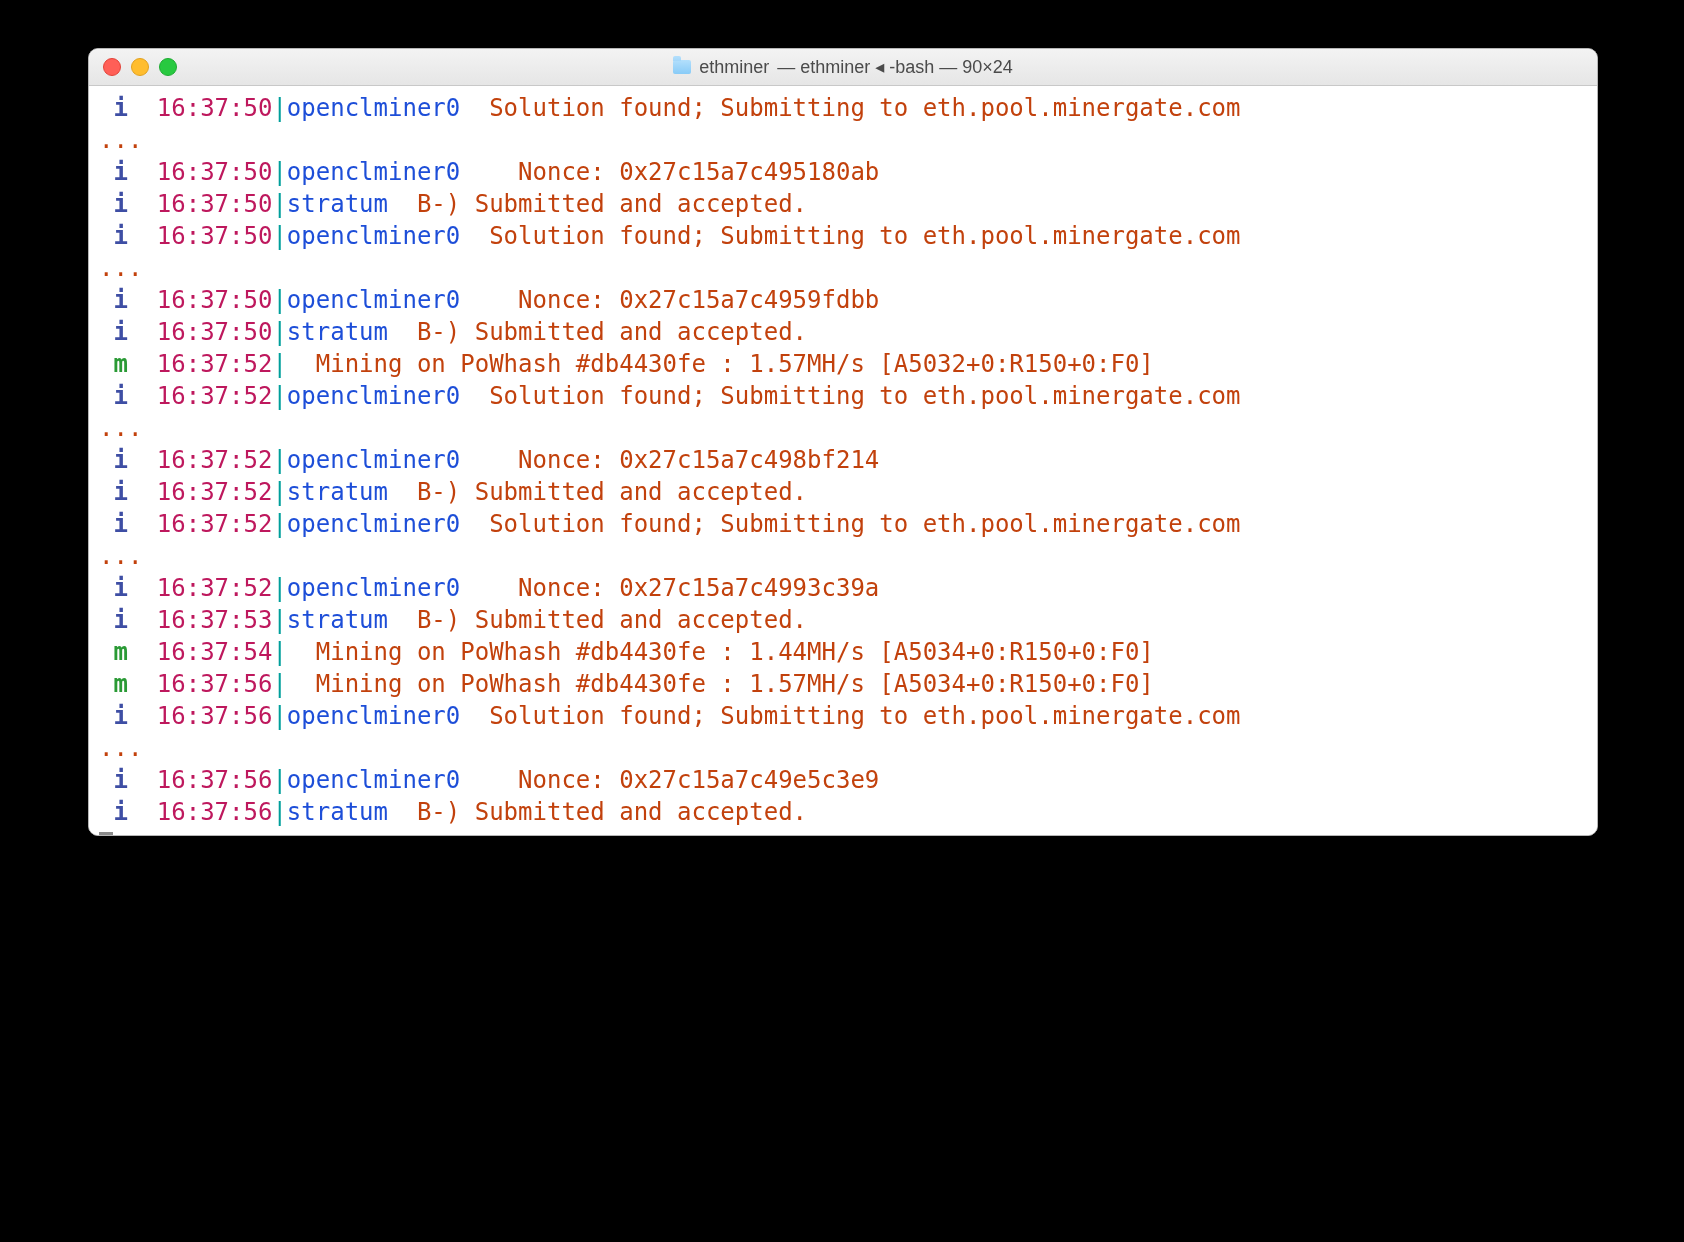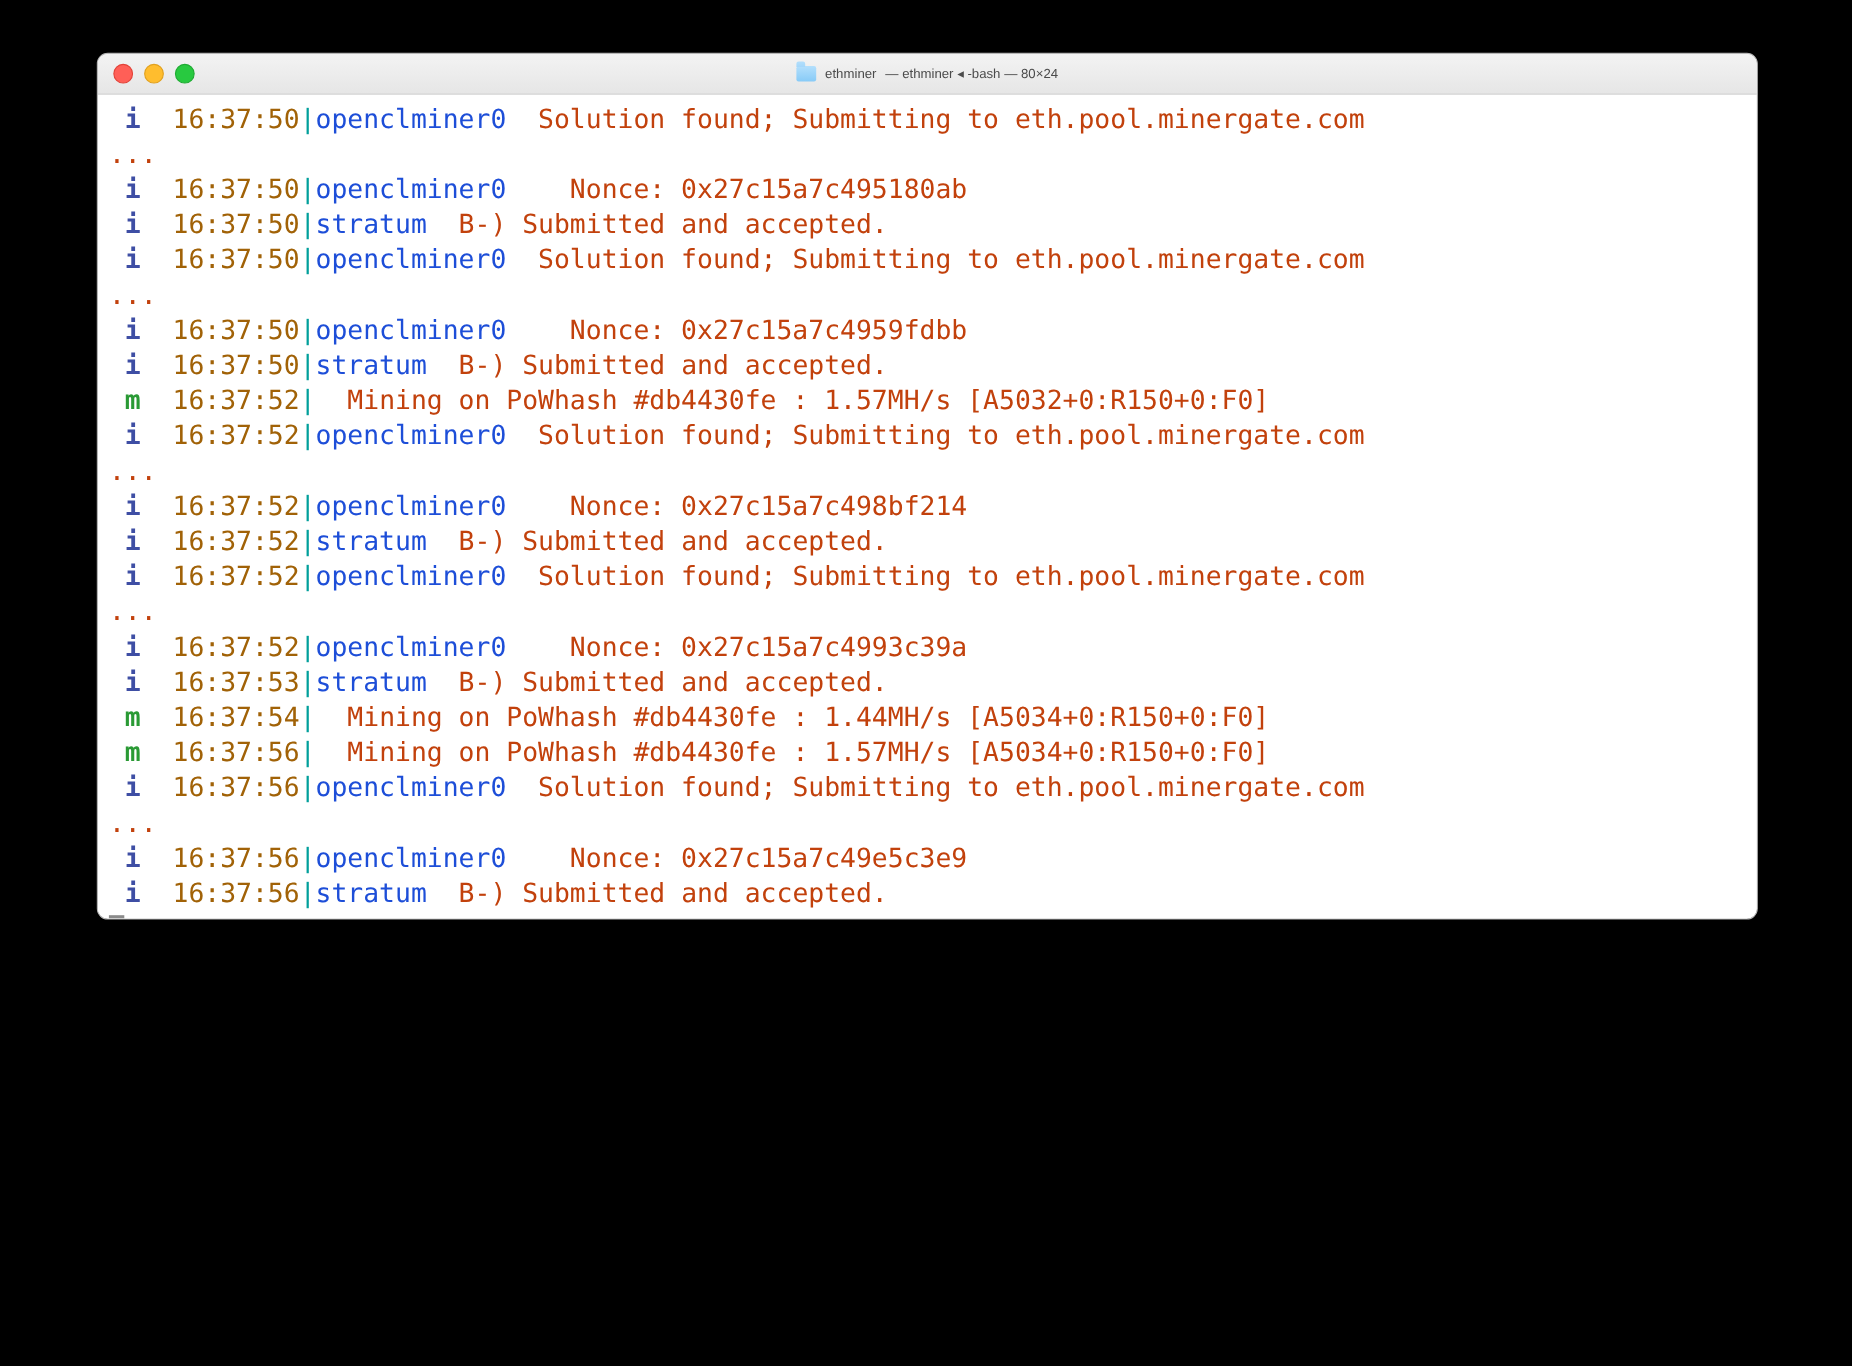--- a/index.html
+++ b/index.html
@@ -46,21 +46,21 @@
     border-radius: 50%;
   }
   .tl-close    { background: #ff5f57; border: 1px solid #e24339; }
   .tl-min      { background: #ffbd2e; border: 1px solid #e1a11f; }
   .tl-max      { background: #28c940; border: 1px solid #1fab33; }
   .title {
     position: absolute;
     left: 0; right: 0;
     text-align: center;
     font-family: -apple-system, "Helvetica Neue", Arial, sans-serif;
-    font-size: 12px;
+    font-size: 18px;
     color: #4b4b4b;
     display: flex;
     align-items: center;
     justify-content: center;
     gap: 8px;
     pointer-events: none;
   }
   .folder-icon {
     width: 18px;
     height: 14px;
@@ -88,21 +88,21 @@
     white-space: pre;
     overflow: hidden;
     background: #ffffff;
   }
   .row {
     display: block;
   }
   .lvl  { font-weight: bold; }
   .lvl-i { color: #3e4ea4; }
   .lvl-m { color: #2a9a35; }
-  .ts   { color: #a16207; }
+  .ts   { color: #be185d; }
   .pipe { color: #009f9b; }
   .src  { color: #1d4ed8; }
   .txt  { color: #c2410c; }
   .cursor {
     display: inline-block;
     width: 14px;
     height: 26px;
     background: #8b8b8b;
     vertical-align: text-bottom;
     margin-top: 3px;
@@ -114,18 +114,18 @@
 <div class="window">
   <div class="titlebar">
     <div class="traffic-lights">
       <div class="tl tl-close"></div>
       <div class="tl tl-min"></div>
       <div class="tl tl-max"></div>
     </div>
     <div class="title">
       <span class="folder-icon"></span>
       <span>ethminer</span>
-      <span>— ethminer ◂ -bash — 80×24</span>
+      <span>— ethminer ◂ -bash — 90×24</span>
     </div>
   </div>
 
   <div class="terminal-body" id="terminal-body"><div class="row"><span> </span><span class="lvl lvl-i">i</span><span>  </span><span class="ts">16:37:50</span><span class="pipe">|</span><span class="src">openclminer0</span><span>  </span><span class="txt">Solution found; Submitting to eth.pool.minergate.com</span></div><div class="row"><span class="txt">...</span></div><div class="row"><span> </span><span class="lvl lvl-i">i</span><span>  </span><span class="ts">16:37:50</span><span class="pipe">|</span><span class="src">openclminer0</span><span>    </span><span class="txt">Nonce: 0x27c15a7c495180ab</span></div><div class="row"><span> </span><span class="lvl lvl-i">i</span><span>  </span><span class="ts">16:37:50</span><span class="pipe">|</span><span class="src">stratum</span><span>  </span><span class="txt">B-) Submitted and accepted.</span></div><div class="row"><span> </span><span class="lvl lvl-i">i</span><span>  </span><span class="ts">16:37:50</span><span class="pipe">|</span><span class="src">openclminer0</span><span>  </span><span class="txt">Solution found; Submitting to eth.pool.minergate.com</span></div><div class="row"><span class="txt">...</span></div><div class="row"><span> </span><span class="lvl lvl-i">i</span><span>  </span><span class="ts">16:37:50</span><span class="pipe">|</span><span class="src">openclminer0</span><span>    </span><span class="txt">Nonce: 0x27c15a7c4959fdbb</span></div><div class="row"><span> </span><span class="lvl lvl-i">i</span><span>  </span><span class="ts">16:37:50</span><span class="pipe">|</span><span class="src">stratum</span><span>  </span><span class="txt">B-) Submitted and accepted.</span></div><div class="row"><span> </span><span class="lvl lvl-m">m</span><span>  </span><span class="ts">16:37:52</span><span class="pipe">|</span><span>  </span><span class="txt">Mining on PoWhash #db4430fe : 1.57MH/s [A5032+0:R150+0:F0]</span></div><div class="row"><span> </span><span class="lvl lvl-i">i</span><span>  </span><span class="ts">16:37:52</span><span class="pipe">|</span><span class="src">openclminer0</span><span>  </span><span class="txt">Solution found; Submitting to eth.pool.minergate.com</span></div><div class="row"><span class="txt">...</span></div><div class="row"><span> </span><span class="lvl lvl-i">i</span><span>  </span><span class="ts">16:37:52</span><span class="pipe">|</span><span class="src">openclminer0</span><span>    </span><span class="txt">Nonce: 0x27c15a7c498bf214</span></div><div class="row"><span> </span><span class="lvl lvl-i">i</span><span>  </span><span class="ts">16:37:52</span><span class="pipe">|</span><span class="src">stratum</span><span>  </span><span class="txt">B-) Submitted and accepted.</span></div><div class="row"><span> </span><span class="lvl lvl-i">i</span><span>  </span><span class="ts">16:37:52</span><span class="pipe">|</span><span class="src">openclminer0</span><span>  </span><span class="txt">Solution found; Submitting to eth.pool.minergate.com</span></div><div class="row"><span class="txt">...</span></div><div class="row"><span> </span><span class="lvl lvl-i">i</span><span>  </span><span class="ts">16:37:52</span><span class="pipe">|</span><span class="src">openclminer0</span><span>    </span><span class="txt">Nonce: 0x27c15a7c4993c39a</span></div><div class="row"><span> </span><span class="lvl lvl-i">i</span><span>  </span><span class="ts">16:37:53</span><span class="pipe">|</span><span class="src">stratum</span><span>  </span><span class="txt">B-) Submitted and accepted.</span></div><div class="row"><span> </span><span class="lvl lvl-m">m</span><span>  </span><span class="ts">16:37:54</span><span class="pipe">|</span><span>  </span><span class="txt">Mining on PoWhash #db4430fe : 1.44MH/s [A5034+0:R150+0:F0]</span></div><div class="row"><span> </span><span class="lvl lvl-m">m</span><span>  </span><span class="ts">16:37:56</span><span class="pipe">|</span><span>  </span><span class="txt">Mining on PoWhash #db4430fe : 1.57MH/s [A5034+0:R150+0:F0]</span></div><div class="row"><span> </span><span class="lvl lvl-i">i</span><span>  </span><span class="ts">16:37:56</span><span class="pipe">|</span><span class="src">openclminer0</span><span>  </span><span class="txt">Solution found; Submitting to eth.pool.minergate.com</span></div><div class="row"><span class="txt">...</span></div><div class="row"><span> </span><span class="lvl lvl-i">i</span><span>  </span><span class="ts">16:37:56</span><span class="pipe">|</span><span class="src">openclminer0</span><span>    </span><span class="txt">Nonce: 0x27c15a7c49e5c3e9</span></div><div class="row"><span> </span><span class="lvl lvl-i">i</span><span>  </span><span class="ts">16:37:56</span><span class="pipe">|</span><span class="src">stratum</span><span>  </span><span class="txt">B-) Submitted and accepted.</span></div><div class="row"><span class="cursor"></span></div></div>
 </div>
 
 </body></html>

